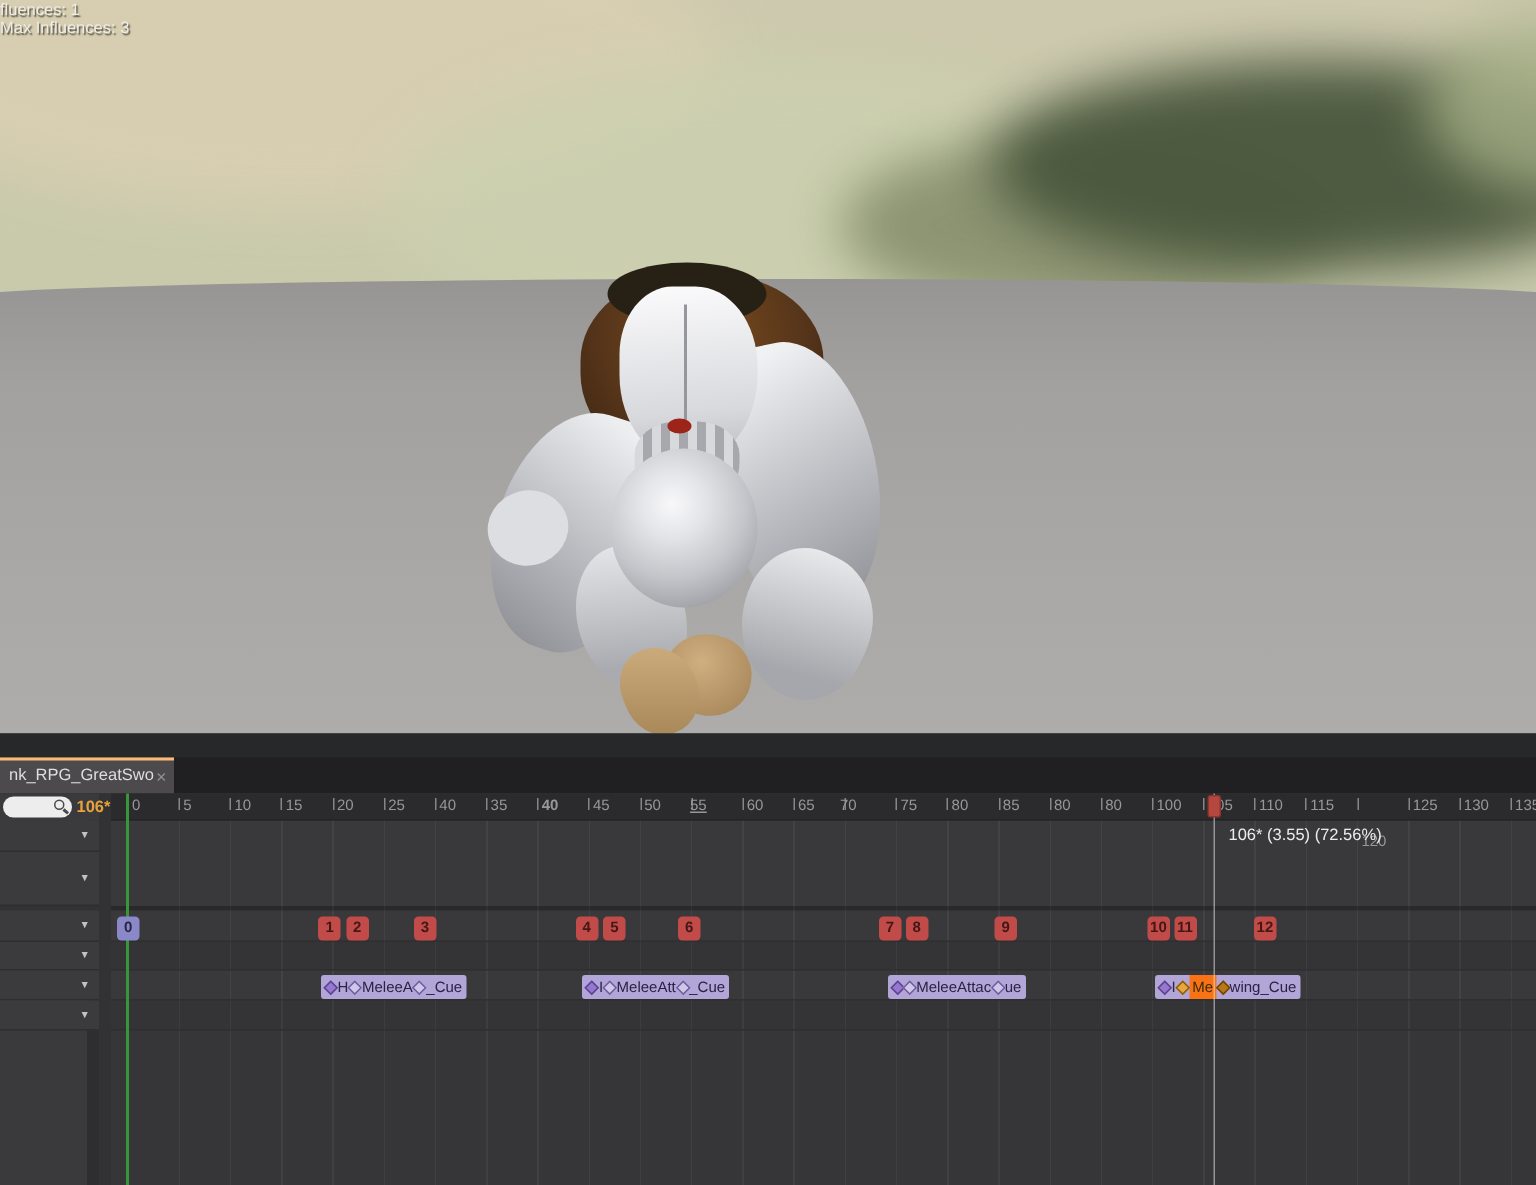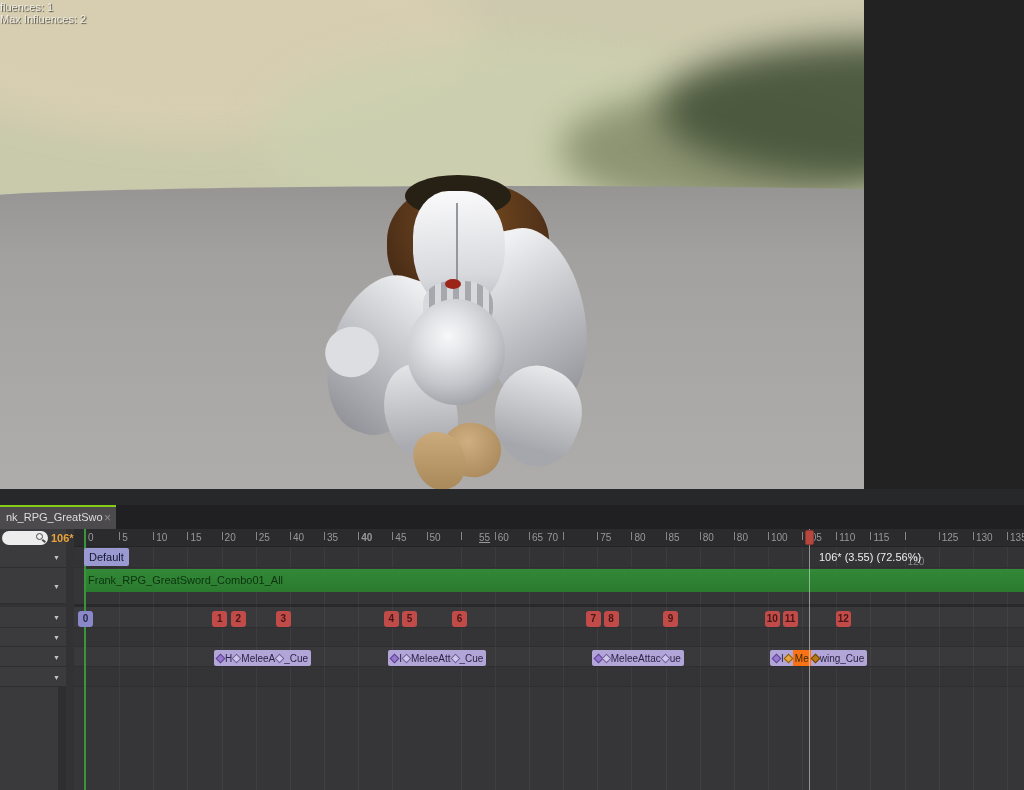--- a/index.html
+++ b/index.html
@@ -1,21 +1,21 @@
 <!DOCTYPE html>
 <html><head>
 <meta charset="utf-8">
 <style>
   * { margin:0; padding:0; box-sizing:border-box; }
   html,body { width:1024px; height:790px; overflow:hidden; background:#222;
     font-family:"Liberation Sans", sans-serif; }
   .stage { position:relative; width:1024px; height:790px; }
 
   
-  .viewport { position:absolute; left:0; top:0; width:864px; height:489px;
+  .viewport { position:absolute; left:0; top:0; width:1024px; height:489px;
     overflow:hidden; background:linear-gradient(180deg,#cdc9ae 0%,#c7caab 45%,#c2c6a8 100%); }
   .bgblob { position:absolute; filter:blur(18px); border-radius:50%; }
   .blob-tan    { left:-80px; top:-60px; width:560px; height:200px; background:#d9cfb2; opacity:.9; }
   .blob-sage   { left:260px; top:40px; width:480px; height:190px; background:#ccd1b0; opacity:.8; }
   .blob-smudge { left:560px; top:90px; width:330px; height:120px; background:#7d8663; opacity:.8; }
   .blob-dark   { left:660px; top:40px; width:440px; height:140px; background:#49563c; opacity:.95; }
   .blob-right  { left:950px; top:10px; width:200px; height:120px; background:#a7b188; opacity:.8; }
   .floor { position:absolute; left:-30px; top:186px; width:1084px; height:320px;
     background:linear-gradient(180deg,#969594 0%,#a2a1a0 22%,#a9a8a6 60%,#aeadab 100%);
     border-radius:100% 100% 0 0 / 26px 26px 0 0; }
@@ -55,21 +55,21 @@
   .ch-fistR { left:118px; top:248px; width:58px; height:54px;
     background:radial-gradient(circle at 40% 35%, #cfae80, #a8875a 85%); border-radius:48%; transform:rotate(10deg); }
   .ch-footL { left:90px; top:256px; width:50px; height:59px;
     background:linear-gradient(200deg,#cfae80,#ab8a5c 85%); border-radius:45% 55% 50% 50%; transform:rotate(-20deg); }
 
   
   .bottom { position:absolute; left:0; top:489px; width:1024px; height:301px; background:#2a2a2c; }
   .gap-strip { position:absolute; left:0; top:0; width:1024px; height:16px; background:#26282a; }
   .tab-row { position:absolute; left:0; top:16px; width:1024px; height:24px; background:#202022; }
   .asset-tab { position:absolute; left:0; top:0; width:116px; height:24px; background:#4c4a4c;
-    border-top:2px solid #84cc16; color:#dedede; font-size:11px; line-height:21px;
+    border-top:2px solid #fdba74; color:#dedede; font-size:11px; line-height:21px;
     padding-left:6px; white-space:nowrap; }
   .tab-close { position:absolute; right:5px; top:3px; color:#8f8f8f; font-size:12px; line-height:16px; }
 
   .dock { position:absolute; left:0; top:40px; width:1024px; height:261px; background:#323234; }
 
   
   .sidebar { position:absolute; left:0; top:0; width:66px; height:261px; background:#3a3a3c;
     border-right:8px solid #2e2e30; }
   .search-row { position:absolute; left:0; top:0; width:66px; height:18px; background:#3a3a3c; }
   .search-input { position:absolute; left:2px; top:2px; width:46px; height:14px; background:#ededed;
@@ -158,21 +158,21 @@
       <div class="ch-seam"></div>
       <div class="ch-collar"></div>
       <div class="ch-red"></div>
       <div class="ch-helmet"></div>
       <div class="ch-fistR"></div>
       <div class="ch-footL"></div>
     </div>
 
     <div class="stats-overlay">
       <div>fluences: 1</div>
-      <div>Max Influences: 2</div>
+      <div>Max Influences: 3</div>
     </div>
   </div>
 
   <div class="bottom">
     <div class="gap-strip"></div>
 
     <div class="tab-row">
       <div class="asset-tab">
         <span>nk_RPG_GreatSwo</span>
         <span class="tab-close">×</span>
@@ -227,27 +227,27 @@
             <span class="ruler-num" style="left: 218.9px;">40</span>
             <div class="ruler-tick" style="left: 250.05px;"></div>
             <span class="ruler-num" style="left: 253.05px;">35</span>
             <div class="ruler-tick" style="left: 284.2px;"></div>
             <span class="ruler-num" style="left: 287.2px; font-weight: bold;">40</span>
             <div class="ruler-tick" style="left: 318.35px;"></div>
             <span class="ruler-num" style="left: 321.35px;">45</span>
             <div class="ruler-tick" style="left: 352.5px;"></div>
             <span class="ruler-num" style="left: 355.5px;">50</span>
             <div class="ruler-tick" style="left: 386.65px;"></div>
-            <span class="ruler-num" style="left: 405px; text-decoration: underline;">55</span>
+            <span class="ruler-num" style="left: 386px; text-decoration: underline;">55</span>
             <div class="ruler-tick" style="left: 420.8px;"></div>
             <span class="ruler-num" style="left: 423.8px;">60</span>
             <div class="ruler-tick" style="left: 454.95px;"></div>
             <span class="ruler-num" style="left: 457.95px;">65</span>
             <div class="ruler-tick" style="left: 489.1px;"></div>
-            <span class="ruler-num" style="left: 473px; text-align: right;">70</span>
+            <span class="ruler-num" style="left: 486px; text-align: right;">70</span>
             <div class="ruler-tick" style="left: 523.25px;"></div>
             <span class="ruler-num" style="left: 526.25px;">75</span>
             <div class="ruler-tick" style="left: 557.4px;"></div>
             <span class="ruler-num" style="left: 560.4px;">80</span>
             <div class="ruler-tick" style="left: 591.55px;"></div>
             <span class="ruler-num" style="left: 594.55px;">85</span>
             <div class="ruler-tick" style="left: 625.7px;"></div>
             <span class="ruler-num" style="left: 628.7px;">80</span>
             <div class="ruler-tick" style="left: 659.85px;"></div>
             <span class="ruler-num" style="left: 662.85px;">80</span>
@@ -261,28 +261,20 @@
             <span class="ruler-num" style="left: 799.45px;">115</span>
             <div class="ruler-tick" style="left: 830.6px;"></div>
             <span class="ruler-num" style="left: 833.6px; margin-top: 24px;">120</span>
             <div class="ruler-tick" style="left: 864.75px;"></div>
             <span class="ruler-num" style="left: 867.75px;">125</span>
             <div class="ruler-tick" style="left: 898.9px;"></div>
             <span class="ruler-num" style="left: 901.9px;">130</span>
             <div class="ruler-tick" style="left: 933.05px;"></div>
             <span class="ruler-num" style="left: 936.05px;">135</span>
           </div>
-        <div class="tl-band b-default">
-          <div class="default-chip">Default</div>
-        </div>
-        <div class="tl-band b-anim">
-          <div class="anim-bar">
-            <div class="anim-label">Frank_RPG_GreatSword_Combo01_All</div>
-          </div>
-        </div>
         <div class="tl-band b-gap"></div>
         <div class="tl-band b-marks">
             <div class="nmark purple" style="left: 4.0245px;">0</div>
             <div class="nmark red" style="left: 138.234px;">1</div>
             <div class="nmark red" style="left: 156.675px;">2</div>
             <div class="nmark red" style="left: 201.753px;">3</div>
             <div class="nmark red" style="left: 309.667px;">4</div>
             <div class="nmark red" style="left: 328.108px;">5</div>
             <div class="nmark red" style="left: 377.967px;">6</div>
             <div class="nmark red" style="left: 511.835px;">7</div>

